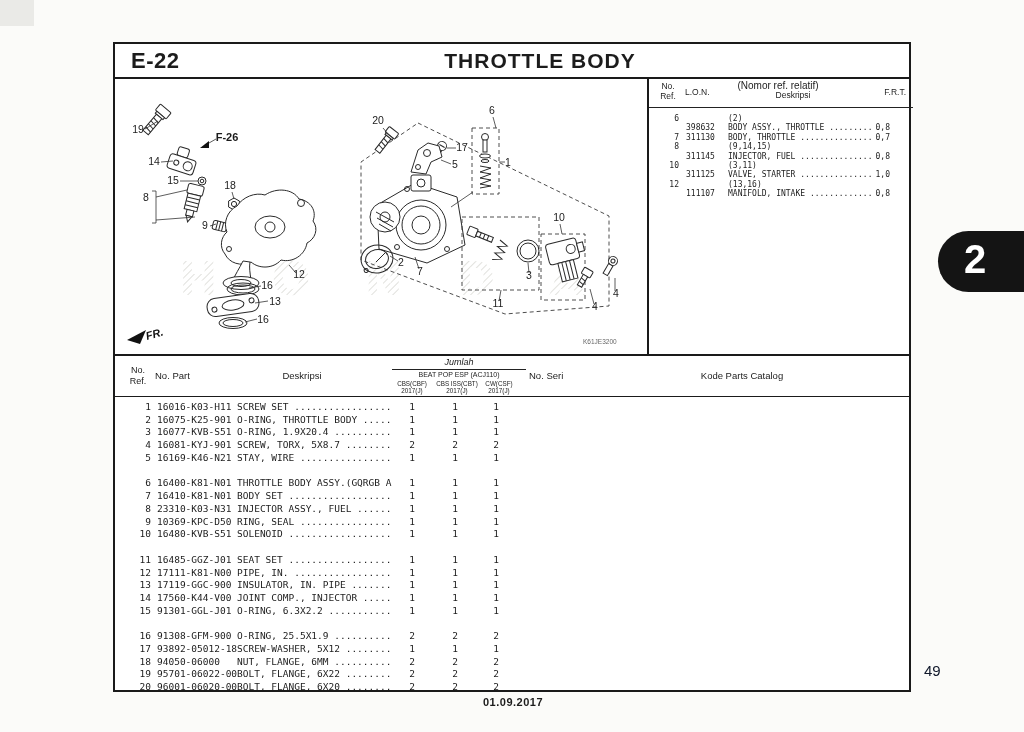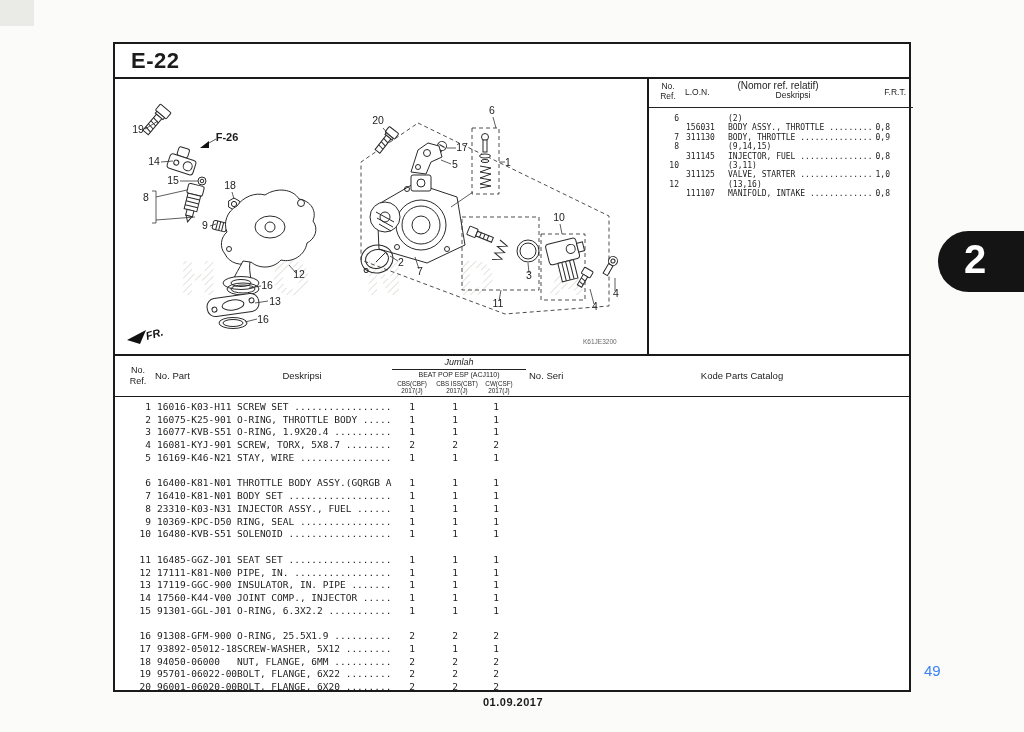--- a/index.html
+++ b/index.html
@@ -75,32 +75,33 @@
   .p-q.q1{left:277px;}
   .p-q.q2{left:320px;}
   .p-q.q3{left:361px;}
 
   
   .side-tab{position:absolute;left:938px;top:231px;width:86px;height:61px;background:#141414;
             border-radius:31px 0 0 31px;}
   .side-tab span{position:absolute;left:26px;top:6px;color:#fff;font-size:40px;font-weight:bold;
                  font-family:"Liberation Sans",sans-serif;}
 
-  .page-number{position:absolute;left:924px;top:662px;font-size:15px;color:#3b82f6;}
+  .page-number{position:absolute;left:924px;top:662px;font-size:15px;color:#0f172a;}
   .footer-date{position:absolute;left:483px;top:696px;font-size:11px;font-weight:bold;letter-spacing:.5px;}
 </style>
 </head>
 <body>
 
 <div class="scan-corner"></div>
 
 <div class="page">
 
   <div class="page-header">
     <span class="section-code">E-22</span>
+    <span class="page-title">THROTTLE BODY</span>
   </div>
 
   <div class="diagram-area">
     <svg width="532" height="277" viewBox="0 0 532 277">
       <defs>
         <pattern id="hatch" width="5" height="5" patternUnits="userSpaceOnUse" patternTransform="rotate(45)">
           <line x1="0" y1="0" x2="0" y2="5" stroke="#d7d7d2" stroke-width="2"></line>
         </pattern>
       </defs>
 
@@ -358,30 +359,30 @@
 
         <div class="rrow">
           <span class="r-ref">6</span>
           <span class="r-lon"></span>
           <span class="r-desc">(2)</span>
           <span class="r-frt"></span>
         </div>
 
         <div class="rrow">
           <span class="r-ref"></span>
-          <span class="r-lon">156031</span>
+          <span class="r-lon">398632</span>
           <span class="r-desc">BODY ASSY., THROTTLE .........</span>
           <span class="r-frt">0,8</span>
         </div>
 
         <div class="rrow">
           <span class="r-ref">7</span>
           <span class="r-lon">311130</span>
           <span class="r-desc">BODY, THROTTLE ...............</span>
-          <span class="r-frt">0,9</span>
+          <span class="r-frt">0,7</span>
         </div>
 
         <div class="rrow">
           <span class="r-ref">8</span>
           <span class="r-lon"></span>
           <span class="r-desc">(9,14,15)</span>
           <span class="r-frt"></span>
         </div>
 
         <div class="rrow">

